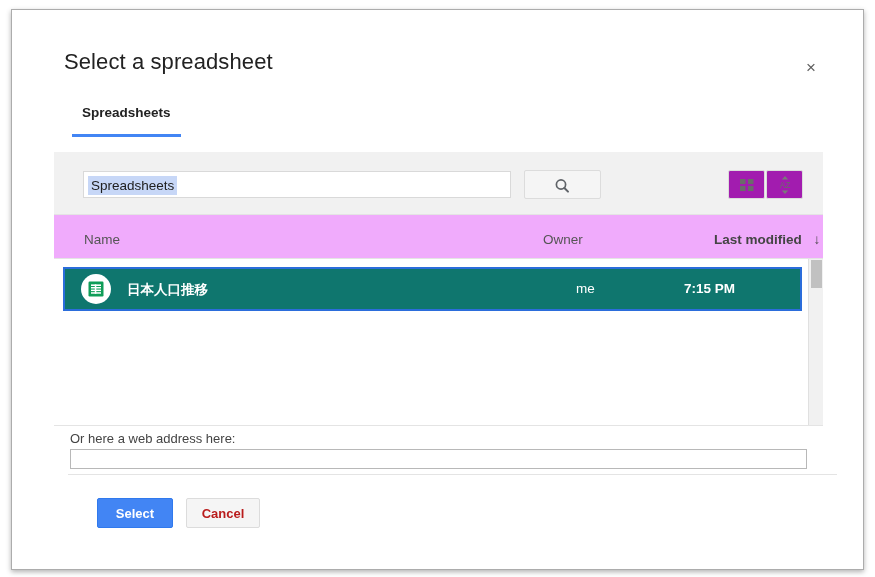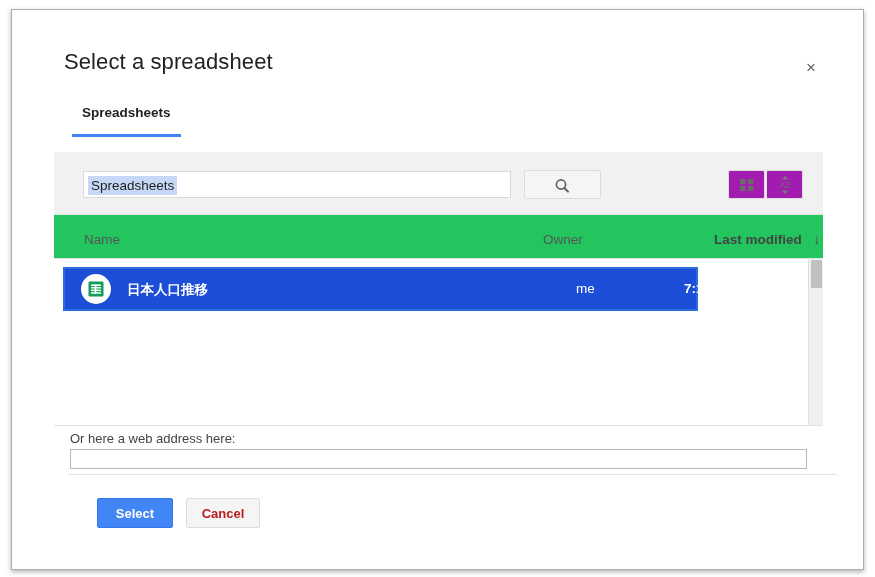--- a/index.html
+++ b/index.html
@@ -141,21 +141,21 @@
   #sort-button { left: 712px; }
   .view-btn svg { position: absolute; left: 50%; top: 50%; transform: translate(-50%,-50%); }
 
   
   #column-headers {
     position: absolute;
     left: 42px;
     top: 204px;
     width: 769px;
     height: 45px;
-    background: #22c55e;
+    background: #f0abfc;
     border-top: 1px solid #e4e4e4;
     border-bottom: 1px solid #e4e4e4;
     box-sizing: border-box;
   }
   .col-head {
     position: absolute;
     top: 17px;
     font-size: 13.5px;
     color: #555555;
     white-space: nowrap;
@@ -173,23 +173,23 @@
     width: 769px;
     height: 166px;
     background: #ffffff;
     box-sizing: border-box;
     overflow: hidden;
   }
   #file-row {
     position: absolute;
     left: 9px;
     top: 8px;
-    width: 635px;
+    width: 739px;
     height: 44px;
-    background: #1d4ed8;
+    background: #0f766e;
     border: 2px solid #2b6ddb;
     box-sizing: border-box;
     cursor: pointer;
   }
   #sheet-icon {
     position: absolute;
     left: 16px;
     top: 5px;
     width: 30px;
     height: 30px;

